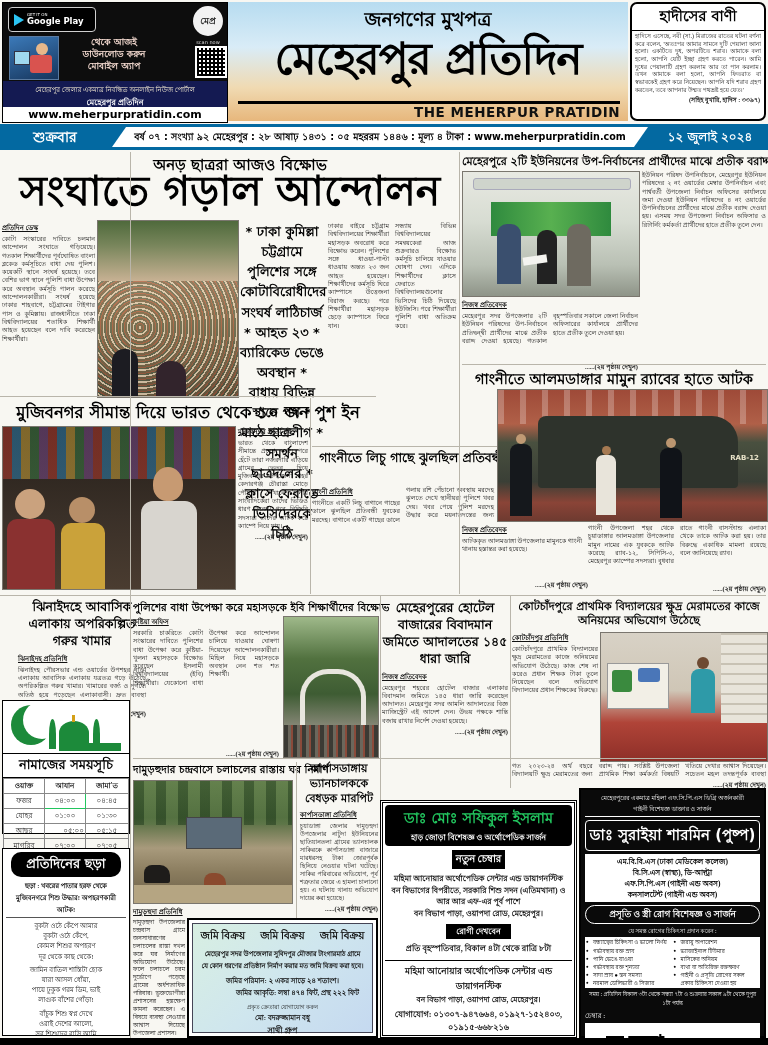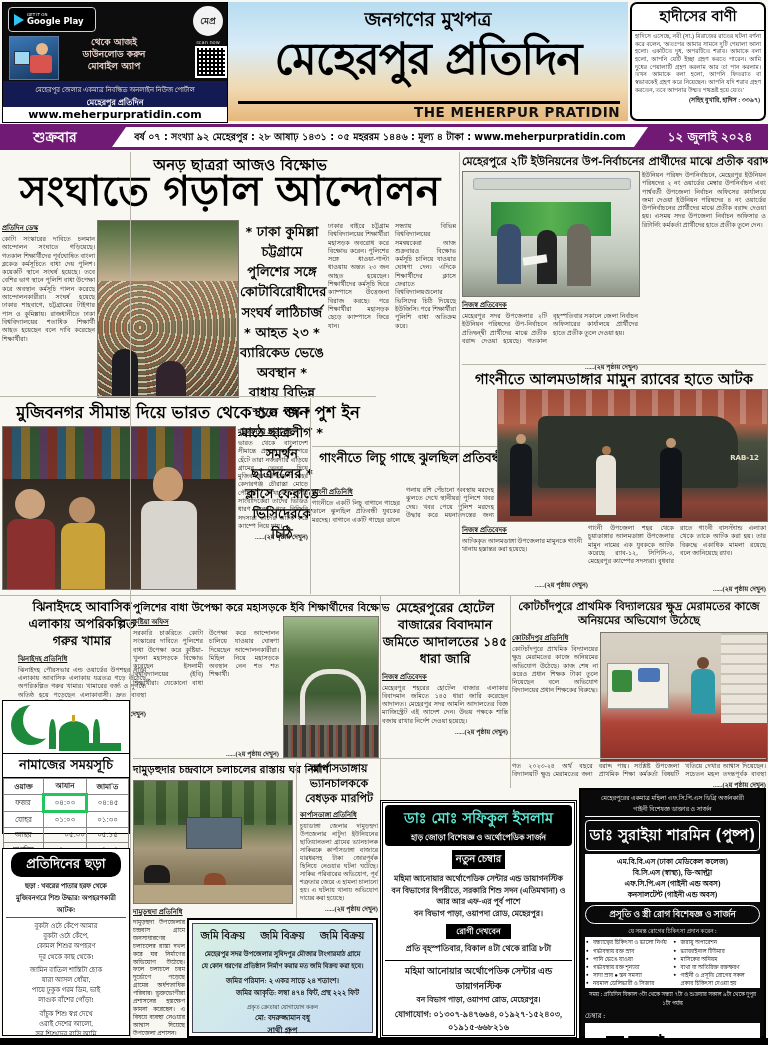--- a/index.html
+++ b/index.html
@@ -21,21 +21,21 @@
   .blackbox{background:#000;color:#fff;}
   
   .appbox{left:2px;top:2px;width:224px;height:119px;background:#0d0d0d;border:1px solid #000;}
   .gp{position:absolute;left:5px;top:4px;width:88px;height:25px;background:#000;border:1px solid #cfcfcf;
       border-radius:4px;color:#fff;display:flex;align-items:center;padding-left:18px;box-sizing:border-box;}
   .gp .tri{position:absolute;left:5px;top:6px;width:0;height:0;border-top:6px solid transparent;
       border-bottom:6px solid transparent;border-left:10px solid #2cc5f4;}
   .masthead{left:228px;top:2px;width:400px;height:119px;
       background:linear-gradient(180deg,#b7dcf0 0%,#d9ecf7 38%,#f0dab2 72%,#e7b77c 100%);}
   .hadith{left:630px;top:2px;width:136px;height:119px;background:#fff;border:2px solid #000;border-radius:7px;box-sizing:border-box;}
-  .datebar{left:0;top:124px;width:768px;height:26px;background:#701a75;}
+  .datebar{left:0;top:124px;width:768px;height:26px;background:#0369a1;}
   .dateband{position:absolute;left:112px;top:3px;width:536px;height:20px;background:#fff;
       clip-path:polygon(14px 0,100% 0,calc(100% - 14px) 100%,0 100%);
       display:flex;align-items:center;justify-content:center;}
   
   .dome{position:absolute;background:#1c8a3a;border-radius:50% 50% 0 0;}
   
   .adframe{border:2px solid #000;background:#fff;box-sizing:border-box;}
   .gyne{background:#0a0a0a;color:#fff;border:2px solid #000;box-sizing:border-box;}
   .svc{margin:0;padding:1px 2px 1px 8px;list-style:none;}
   .svc li{font-size:5.6px;line-height:1.45;position:relative;}
@@ -208,21 +208,21 @@
     <div class="hl ctr" style="font-size:13px;border-top:1px solid #000;border-bottom:1px solid #000;padding:1px 0;">নামাজের সময়সূচি</div>
     <table style="width:100%;border-collapse:collapse;font-size:7.2px;text-align:center;">
       <tbody>
           <tr>
         <th style="border:1px solid #888;font-weight:bold;">ওয়াক্ত</th>
         <th style="border:1px solid #888;">আযান</th>
         <th style="border:1px solid #888;">জামা'ত</th>
       </tr>
       <tr>
             <td style="border:1px solid #888;">ফজর</td>
-            <td style="border:3px solid #22c55e;margin-left:43px;">০৪:০০</td>
+            <td style="border:1px solid #22c55e;margin-left:43px;">০৪:০০</td>
             <td style="border:1px solid #888;">০৪:৪৫</td>
           </tr>
       <tr>
             <td style="border:1px solid #888;">যোহর</td>
             <td style="border:1px solid #888;">০১:০০</td>
             <td style="border:1px solid #888;">০১:৩০</td>
           </tr>
       <tr>
             <td style="border:1px solid #888;font-family:Liberation Serif, serif;">আছর</td>
             <td style="border:1px solid #888;text-align:right;">০৫:০০</td>
@@ -332,21 +332,21 @@
       <div style="font-size:7px;font-weight:bold;margin-left:30px;">জমির আকৃতি: লম্বা ৪৭৪ ফিট, প্রস্থ ২২২ ফিট</div>
       <div style="font-size:5.8px;margin-top:3px;">প্রকৃত ক্রেতারা যোগাযোগ করুন</div>
       <div style="font-size:7px;font-weight:bold;">মো: বদরুজ্জামান বধু</div>
       <div style="font-size:8px;font-weight:bold;">সাথী গ্রুপ</div>
       <div style="font-size:10px;font-weight:bold;letter-spacing:1px;">০১৭১১-৯৫৯২০১, ০১৭০১-৫৯৯২২৮</div>
     </div>
   </div>
 
   <div class="abs adframe ctr" style="left:380px;top:800px;width:197px;height:238px;border-width:3px;border-style:double;padding:2px;">
     <div class="blackbox" style="border-radius:4px;padding:2px 0;">
-      <div class="hl" style="color:#5eead4;font-size:14.5px;">ডাঃ মোঃ সফিকুল ইসলাম</div>
+      <div class="hl" style="color:#22c55e;font-size:14.5px;">ডাঃ মোঃ সফিকুল ইসলাম</div>
       <div style="font-size:8px;font-weight:bold;">হাড় জোড়া বিশেষজ্ঞ ও অর্থোপেডিক সার্জন</div>
     </div>
     <div class="blackbox" style="display:inline-block;font-size:10px;font-weight:bold;padding:1px 4px;margin-top:4px;">নতুন চেম্বার</div>
     <div class="prel" style="font-size:7.8px;font-weight:bold;line-height:1.5;margin-top:4px;">মহিমা আনোয়ার অর্থোপেডিক সেন্টার এন্ড ডায়াগনস্টিক
 বন বিভাগের বিপরীতে, সরকারি শিশু সদন (এতিমখানা) ও
 আর আর এফ-এর পূর্ব পাশে
 বন বিভাগ পাড়া, ওয়াপদা রোড, মেহেরপুর।</div>
     <div class="blackbox" style="display:inline-block;font-size:8px;font-weight:bold;padding:1px 10px;margin-top:4px;">রোগী দেখবেন</div>
     <div style="font-size:8.2px;font-weight:bold;margin-top:3px;">প্রতি বৃহস্পতিবার, বিকাল ৪টা থেকে রাত্রি ৮টা</div>
     <div style="border-top:1.5px solid #000;margin-top:5px;padding-top:3px;">

